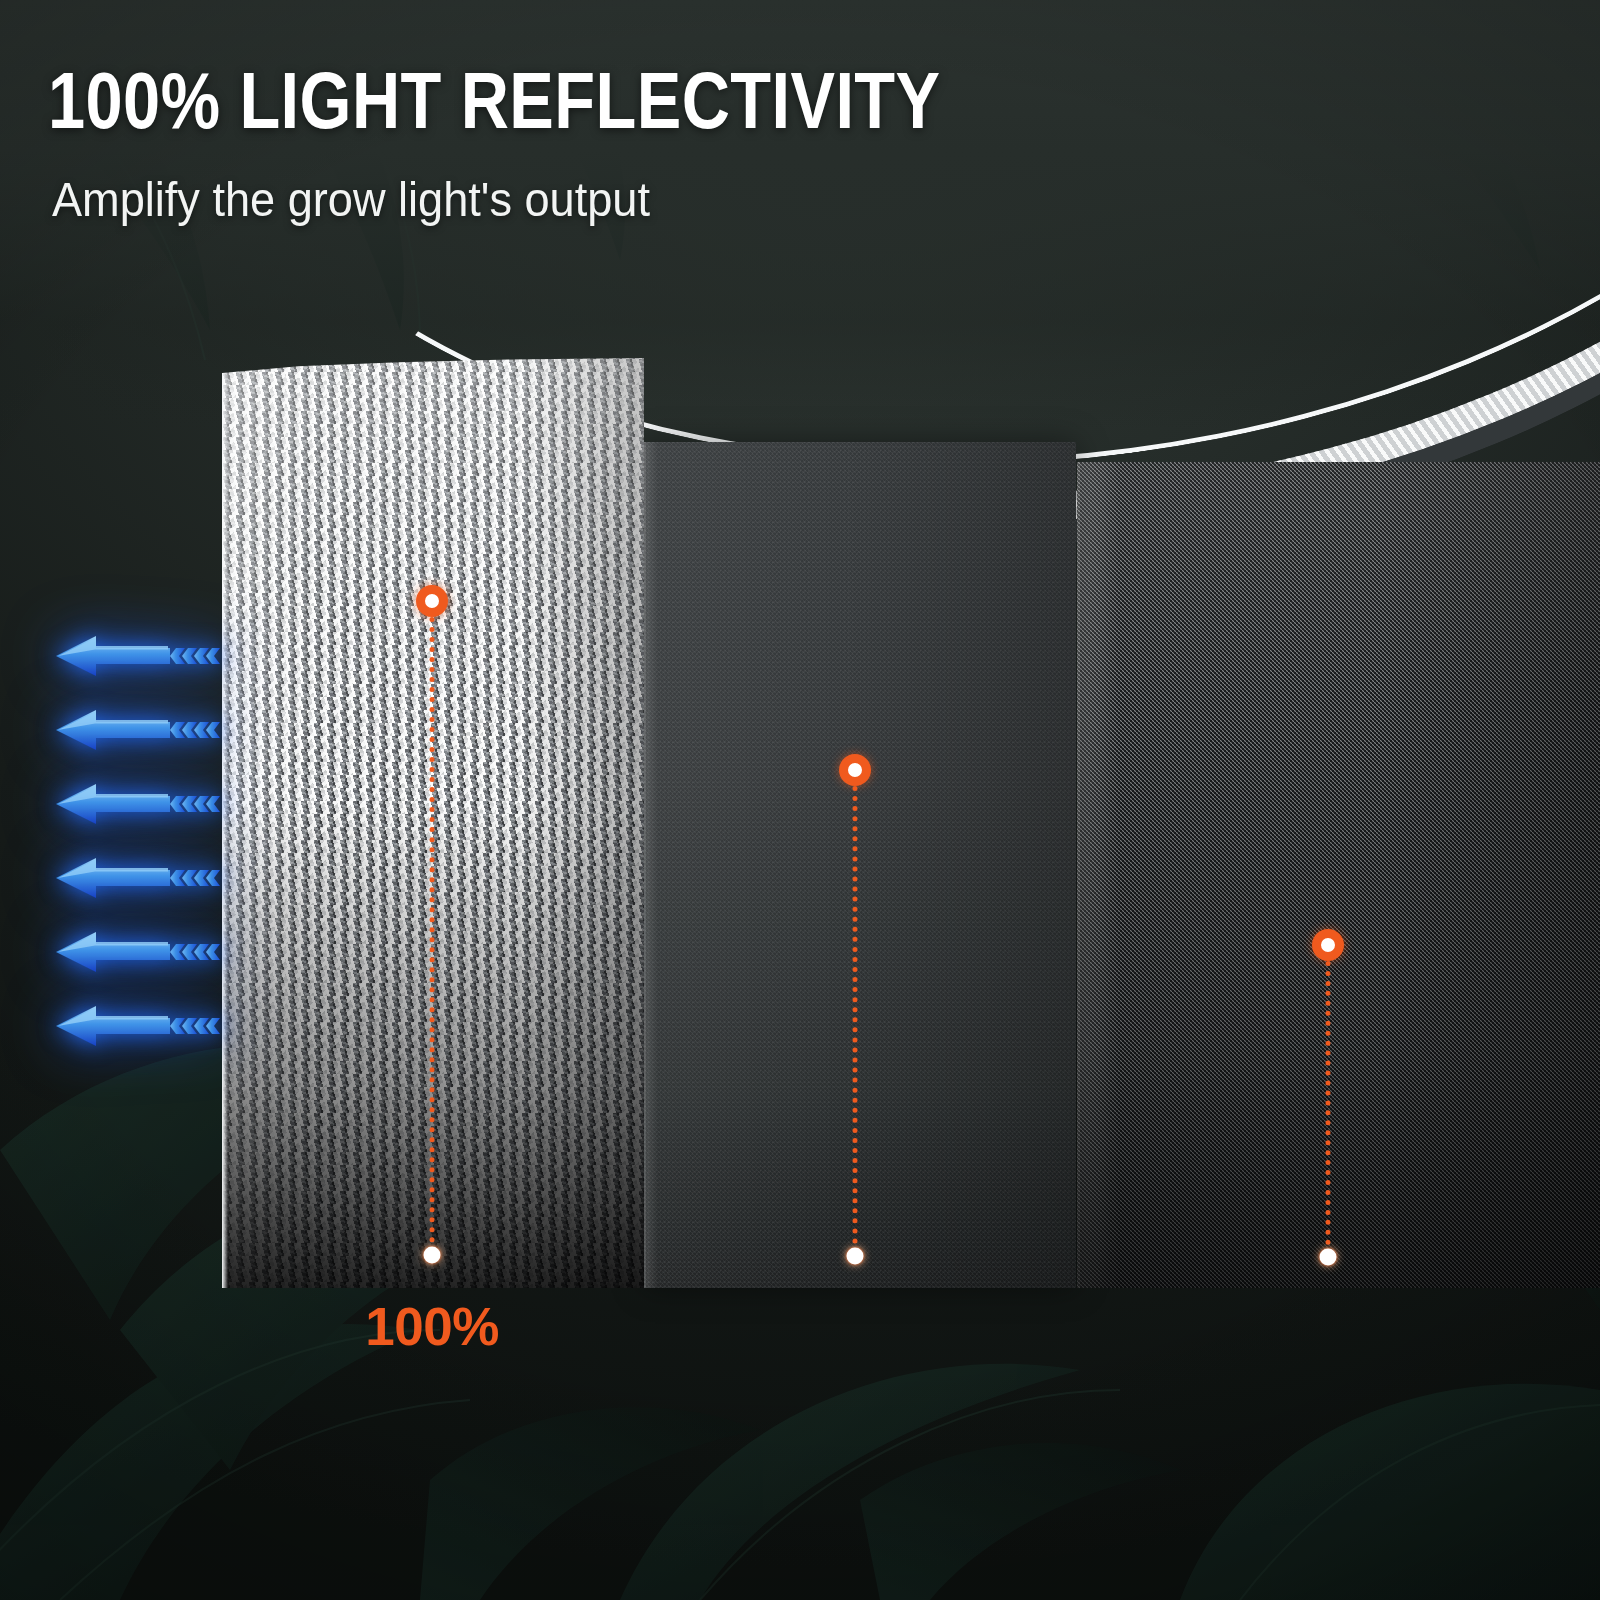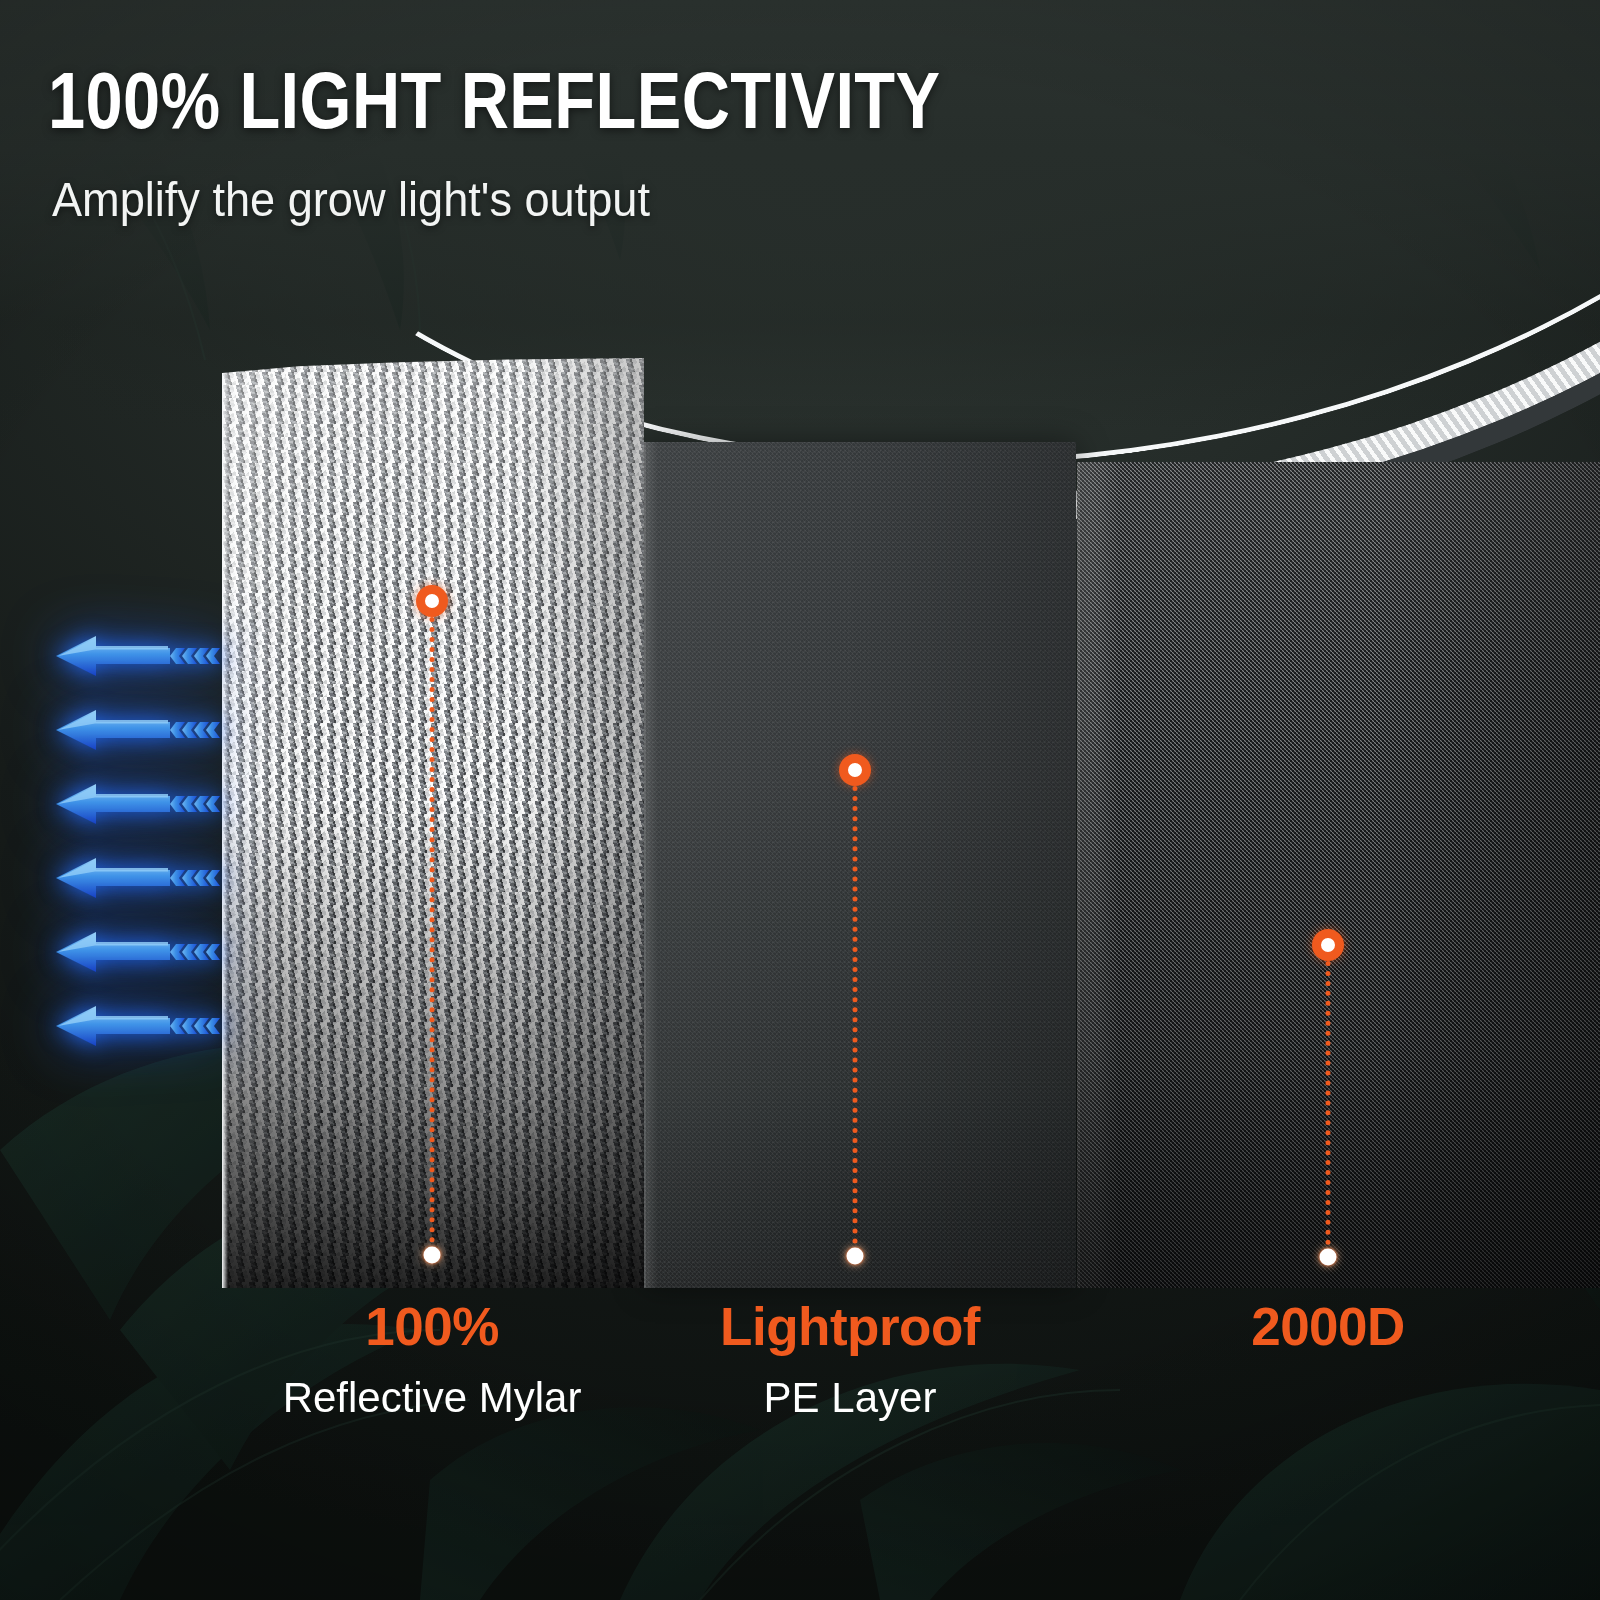--- a/index.html
+++ b/index.html
@@ -297,25 +297,19 @@
   </div>
 
   <div class="callout" style="left:0;top:0;width:1600px;height:1600px;">
     <div class="dot-top" style="left:1328px;top:945px;"></div>
     <div class="dline" style="left:1328px;top:961px;height:294px;"></div>
     <div class="dot-bot" style="left:1328px;top:1257px;"></div>
   </div>
 
   <div class="lbl" style="left:232px;top:1300px;width:400px;">
     <div class="lbl-big">100%</div>
-    <div class="lbl-sub">Reflective Mylar</div>
-  </div>
-
-  <div class="lbl" style="left:650px;top:1300px;width:400px;">
-    <div class="lbl-big">Lightproof</div>
-    <div class="lbl-sub">PE Layer</div>
-  </div>
+  </div>
+
 
   <div class="lbl" style="left:1078px;top:1300px;width:500px;">
-    <div class="lbl-big">2000D</div>
   </div>
 
 </div>
 
 </body></html>

